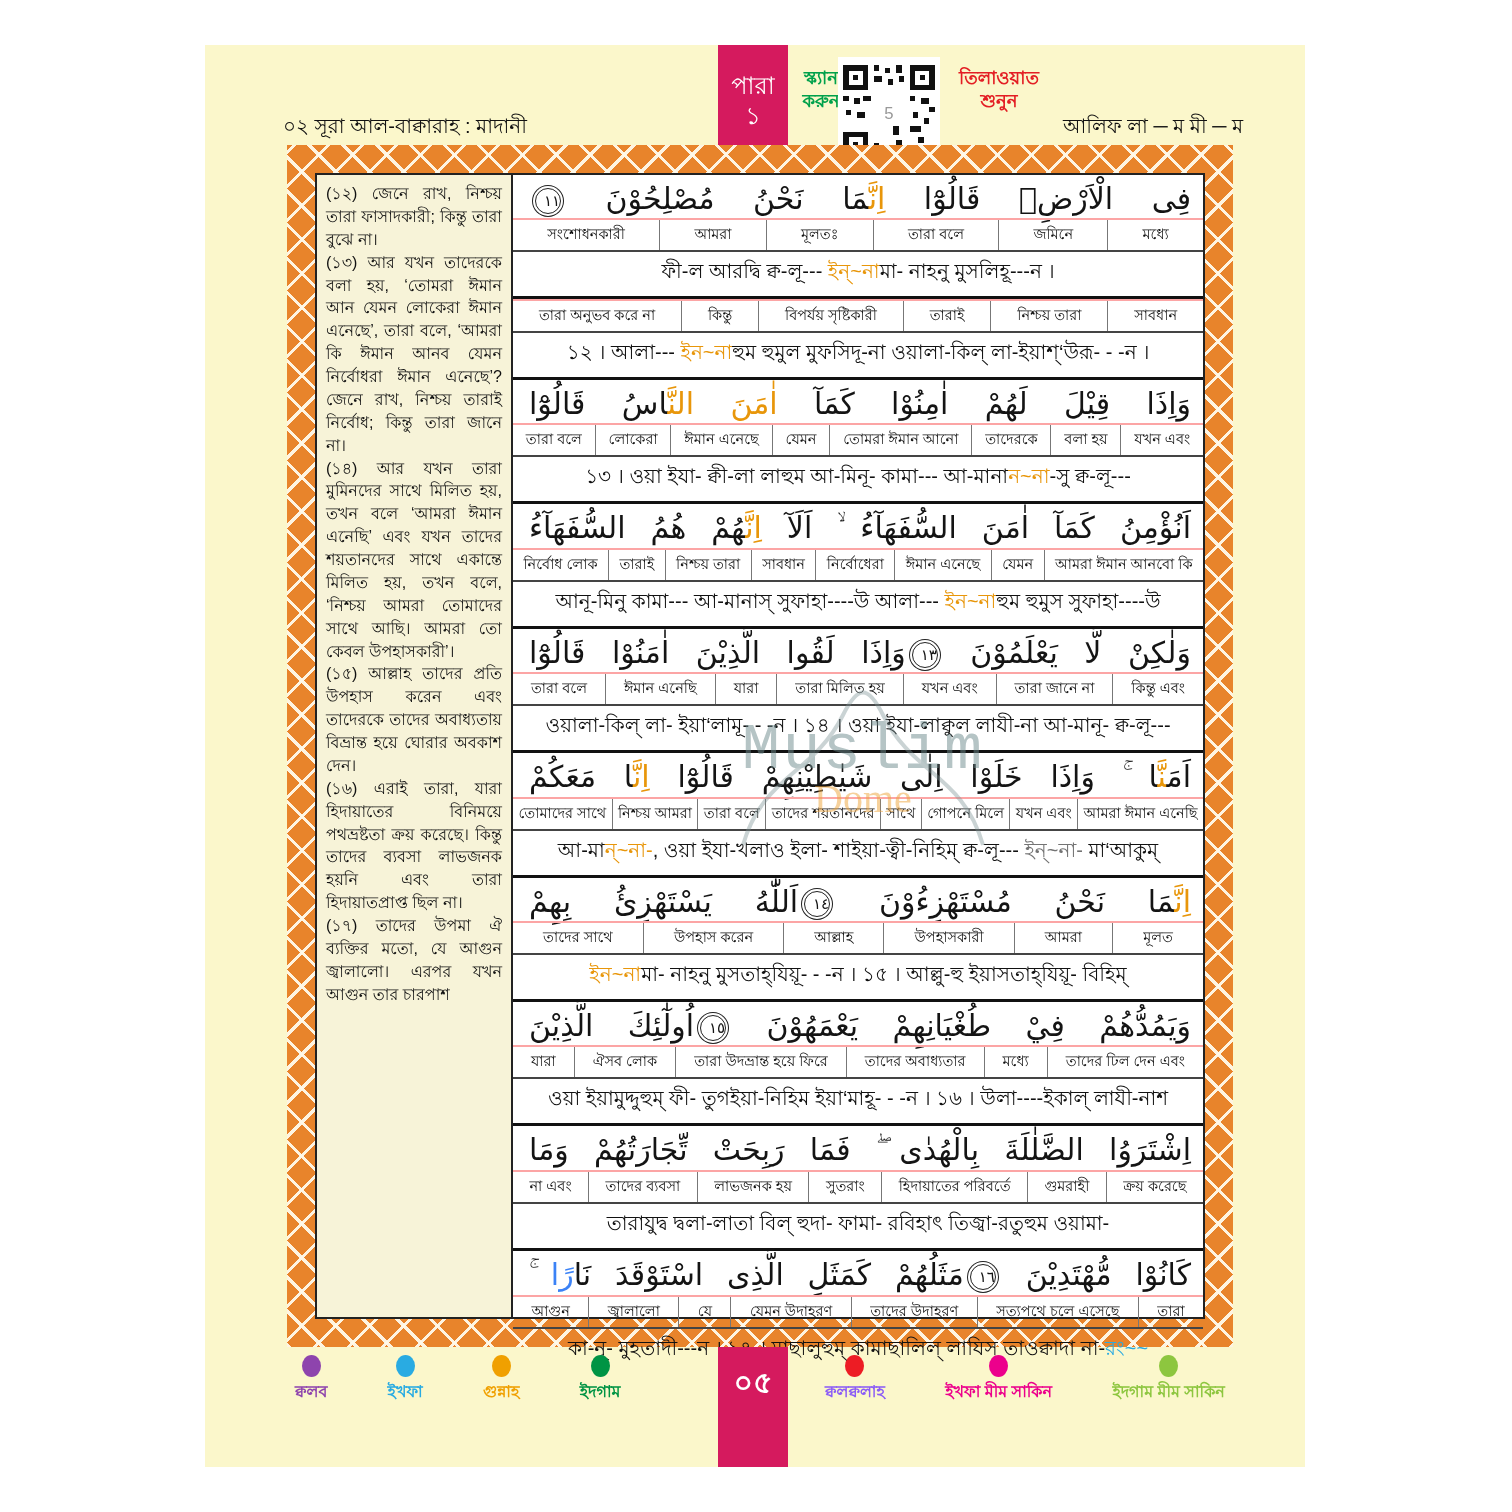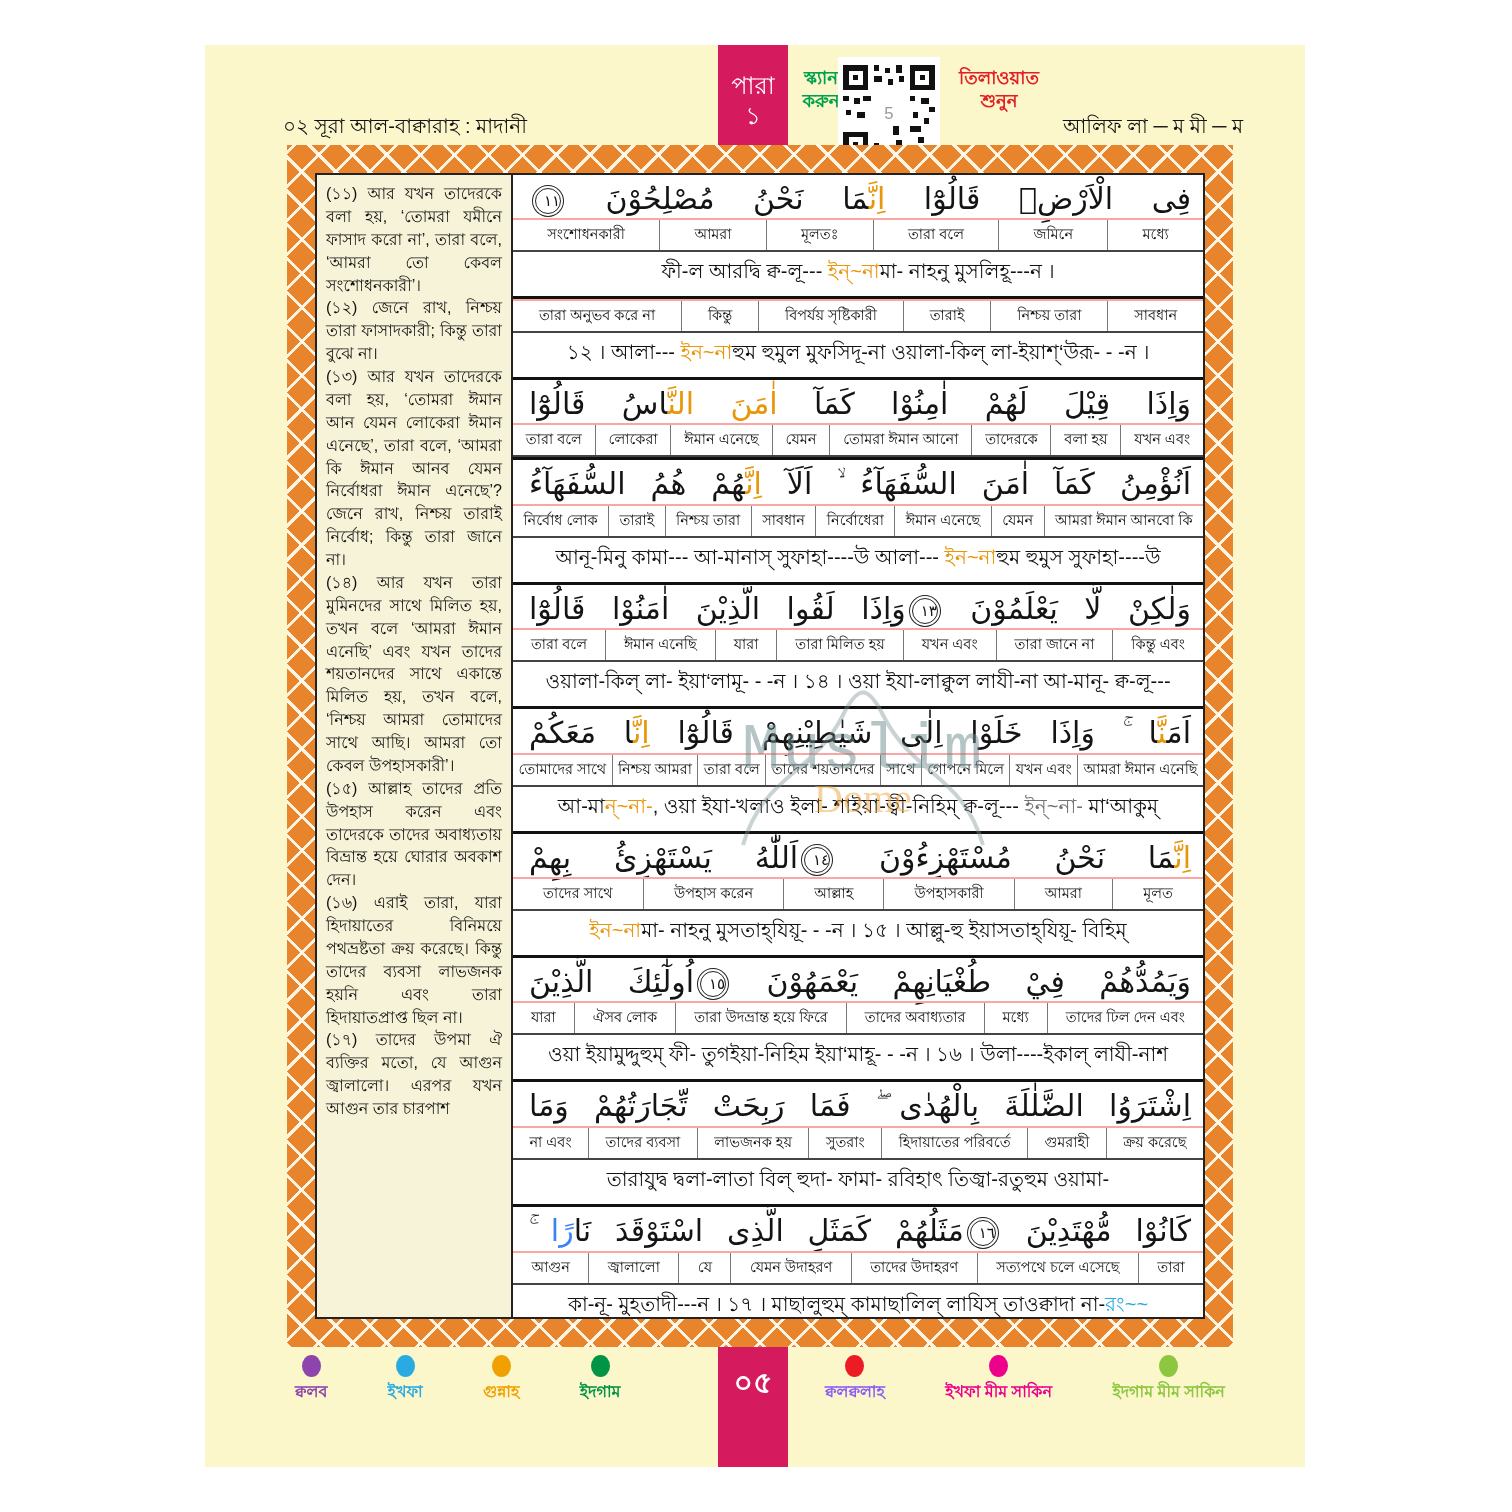--- a/index.html
+++ b/index.html
@@ -155,21 +155,20 @@
         </g>
       <text x="16.5" y="19.5" font-size="6" fill="#999" text-anchor="middle">5</text>
     </svg>
   </div>
 
   <div class="listen-label">তিলাওয়াত শুনুন</div>
 
   <div id="frame">
     <div id="inner">
       <div id="sidebar">
-          <p>(১১) আর যখন তাদেরকে বলা হয়, ‘তোমরা যমীনে ফাসাদ করো না’, তারা বলে, ‘আমরা তো কেবল সংশোধনকারী’।</p>
           <p>(১২) জেনে রাখ, নিশ্চয় তারা ফাসাদকারী; কিন্তু তারা বুঝে না।</p>
           <p>(১৩) আর যখন তাদেরকে বলা হয়, ‘তোমরা ঈমান আন যেমন লোকেরা ঈমান এনেছে’, তারা বলে, ‘আমরা কি ঈমান আনব যেমন নির্বোধরা ঈমান এনেছে’? জেনে রাখ, নিশ্চয় তারাই নির্বোধ; কিন্তু তারা জানে না।</p>
           <p>(১৪) আর যখন তারা মুমিনদের সাথে মিলিত হয়, তখন বলে ‘আমরা ঈমান এনেছি’ এবং যখন তাদের শয়তানদের সাথে একান্তে মিলিত হয়, তখন বলে, ‘নিশ্চয় আমরা তোমাদের সাথে আছি। আমরা তো কেবল উপহাসকারী’।</p>
           <p>(১৫) আল্লাহ তাদের প্রতি উপহাস করেন এবং তাদেরকে তাদের অবাধ্যতায় বিভ্রান্ত হয়ে ঘোরার অবকাশ দেন।</p>
           <p>(১৬) এরাই তারা, যারা হিদায়াতের বিনিময়ে পথভ্রষ্টতা ক্রয় করেছে। কিন্তু তাদের ব্যবসা লাভজনক হয়নি এবং তারা হিদায়াতপ্রাপ্ত ছিল না।</p>
           <p>(১৭) তাদের উপমা ঐ ব্যক্তির মতো, যে আগুন জ্বালালো। এরপর যখন আগুন তার চারপাশ</p>
         </div>
       <div id="blocks">
         <div id="watermark">
           <svg width="280" height="200" viewBox="0 0 280 200">
@@ -210,20 +209,21 @@
             <div class="cells">
               <div class="cell">তারা বলে</div>
               <div class="cell">লোকেরা</div>
               <div class="cell">ঈমান এনেছে</div>
               <div class="cell">যেমন</div>
               <div class="cell">তোমরা ঈমান আনো</div>
               <div class="cell">তাদেরকে</div>
               <div class="cell">বলা হয়</div>
               <div class="cell">যখন এবং</div>
             </div>
+            <div class="translit"><span>১৩ । ওয়া ইযা- ক্বী-লা লাহুম আ-মিনূ- কামা--- আ-মানা</span><span style="color: rgb(232, 150, 10);">ন~না</span><span>-সু ক্ব-লূ---</span></div>
           </div>
           <div class="block">
             <div class="arabic" dir="rtl">
               <span class="stretch"><span>اَنُؤْمِنُ كَمَآ اٰمَنَ السُّفَهَآءُ ۙ اَلَآ </span><span style="color: rgb(232, 150, 10);">اِنَّ</span><span>هُمْ هُمُ السُّفَهَآءُ</span></span>
             </div>
             <div class="cells">
               <div class="cell">নির্বোধ লোক</div>
               <div class="cell">তারাই</div>
               <div class="cell">নিশ্চয় তারা</div>
               <div class="cell">সাবধান</div>

